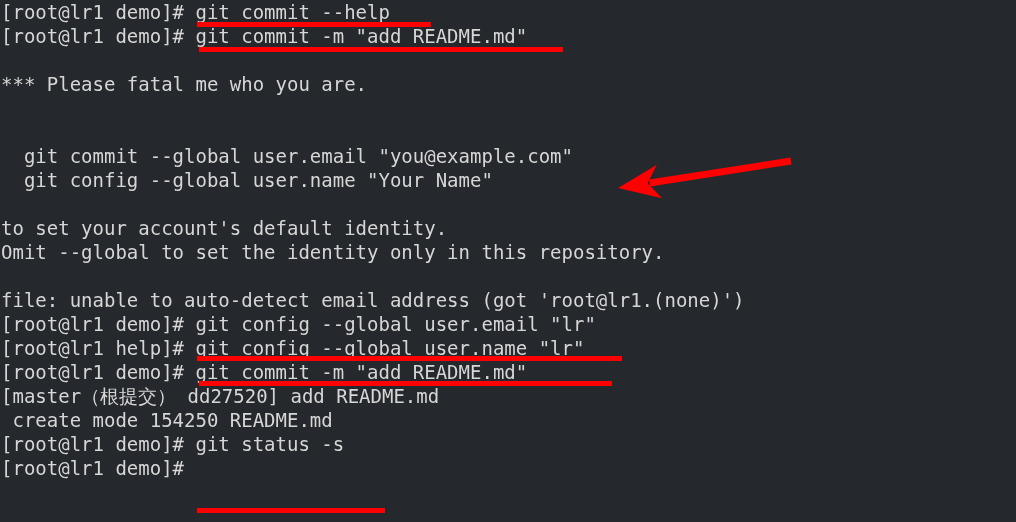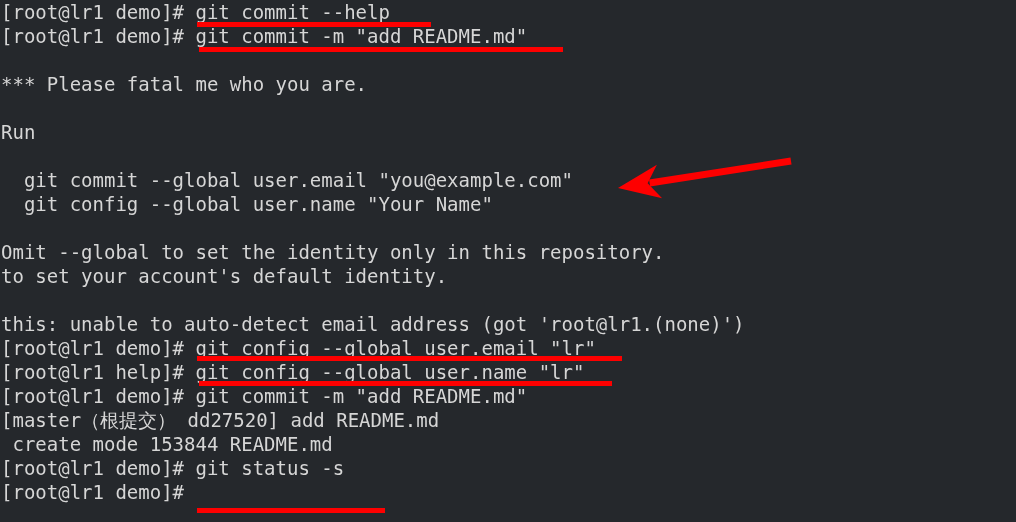--- a/index.html
+++ b/index.html
@@ -61,34 +61,33 @@
 <body>
 
 <div id="screen">
 
   <div id="terminal">
       <div class="line">[root@lr1 demo]# git commit --help</div>
       <div class="line">[root@lr1 demo]# git commit -m "add README.md"</div>
       <div class="line blank"></div>
       <div class="line">*** Please fatal me who you are.</div>
       <div class="line blank"></div>
-      <div class="line">Run</div>
       <div class="line blank"></div>
       <div class="line">  git commit --global user.email "you@example.com"</div>
       <div class="line">  git config --global user.name "Your Name"</div>
       <div class="line blank"></div>
+      <div class="line">to set your account's default identity.</div>
       <div class="line">Omit --global to set the identity only in this repository.</div>
-      <div class="line">to set your account's default identity.</div>
       <div class="line blank"></div>
-      <div class="line">this: unable to auto-detect email address (got 'root@lr1.(none)')</div>
+      <div class="line">file: unable to auto-detect email address (got 'root@lr1.(none)')</div>
       <div class="line">[root@lr1 demo]# git config --global user.email "lr"</div>
       <div class="line">[root@lr1 help]# git config --global user.name "lr"</div>
       <div class="line">[root@lr1 demo]# git commit -m "add README.md"</div>
       <div class="line">[master（根提交） dd27520] add README.md</div>
-      <div class="line"> create mode 153844 README.md</div>
+      <div class="line"> create mode 154250 README.md</div>
       <div class="line">[root@lr1 demo]# git status -s</div>
       <div class="line">[root@lr1 demo]#</div>
     </div>
 
   <div id="annotations">
     <svg class="arrow-svg" width="1016" height="522" viewBox="0 0 1016 522">
       <g id="arrow-group">
           <line x1="791" y1="161" x2="649.6172556976587" y2="183.06551500672379" stroke="#fe0000" stroke-width="7" stroke-linecap="butt"></line>
           <polygon points="618,188 656.8762029504991,164.7268213569438 647.6411772165551,183.37392031880353 662.1190932558551,198.32015553570614" fill="#fe0000"></polygon>
         </g>

